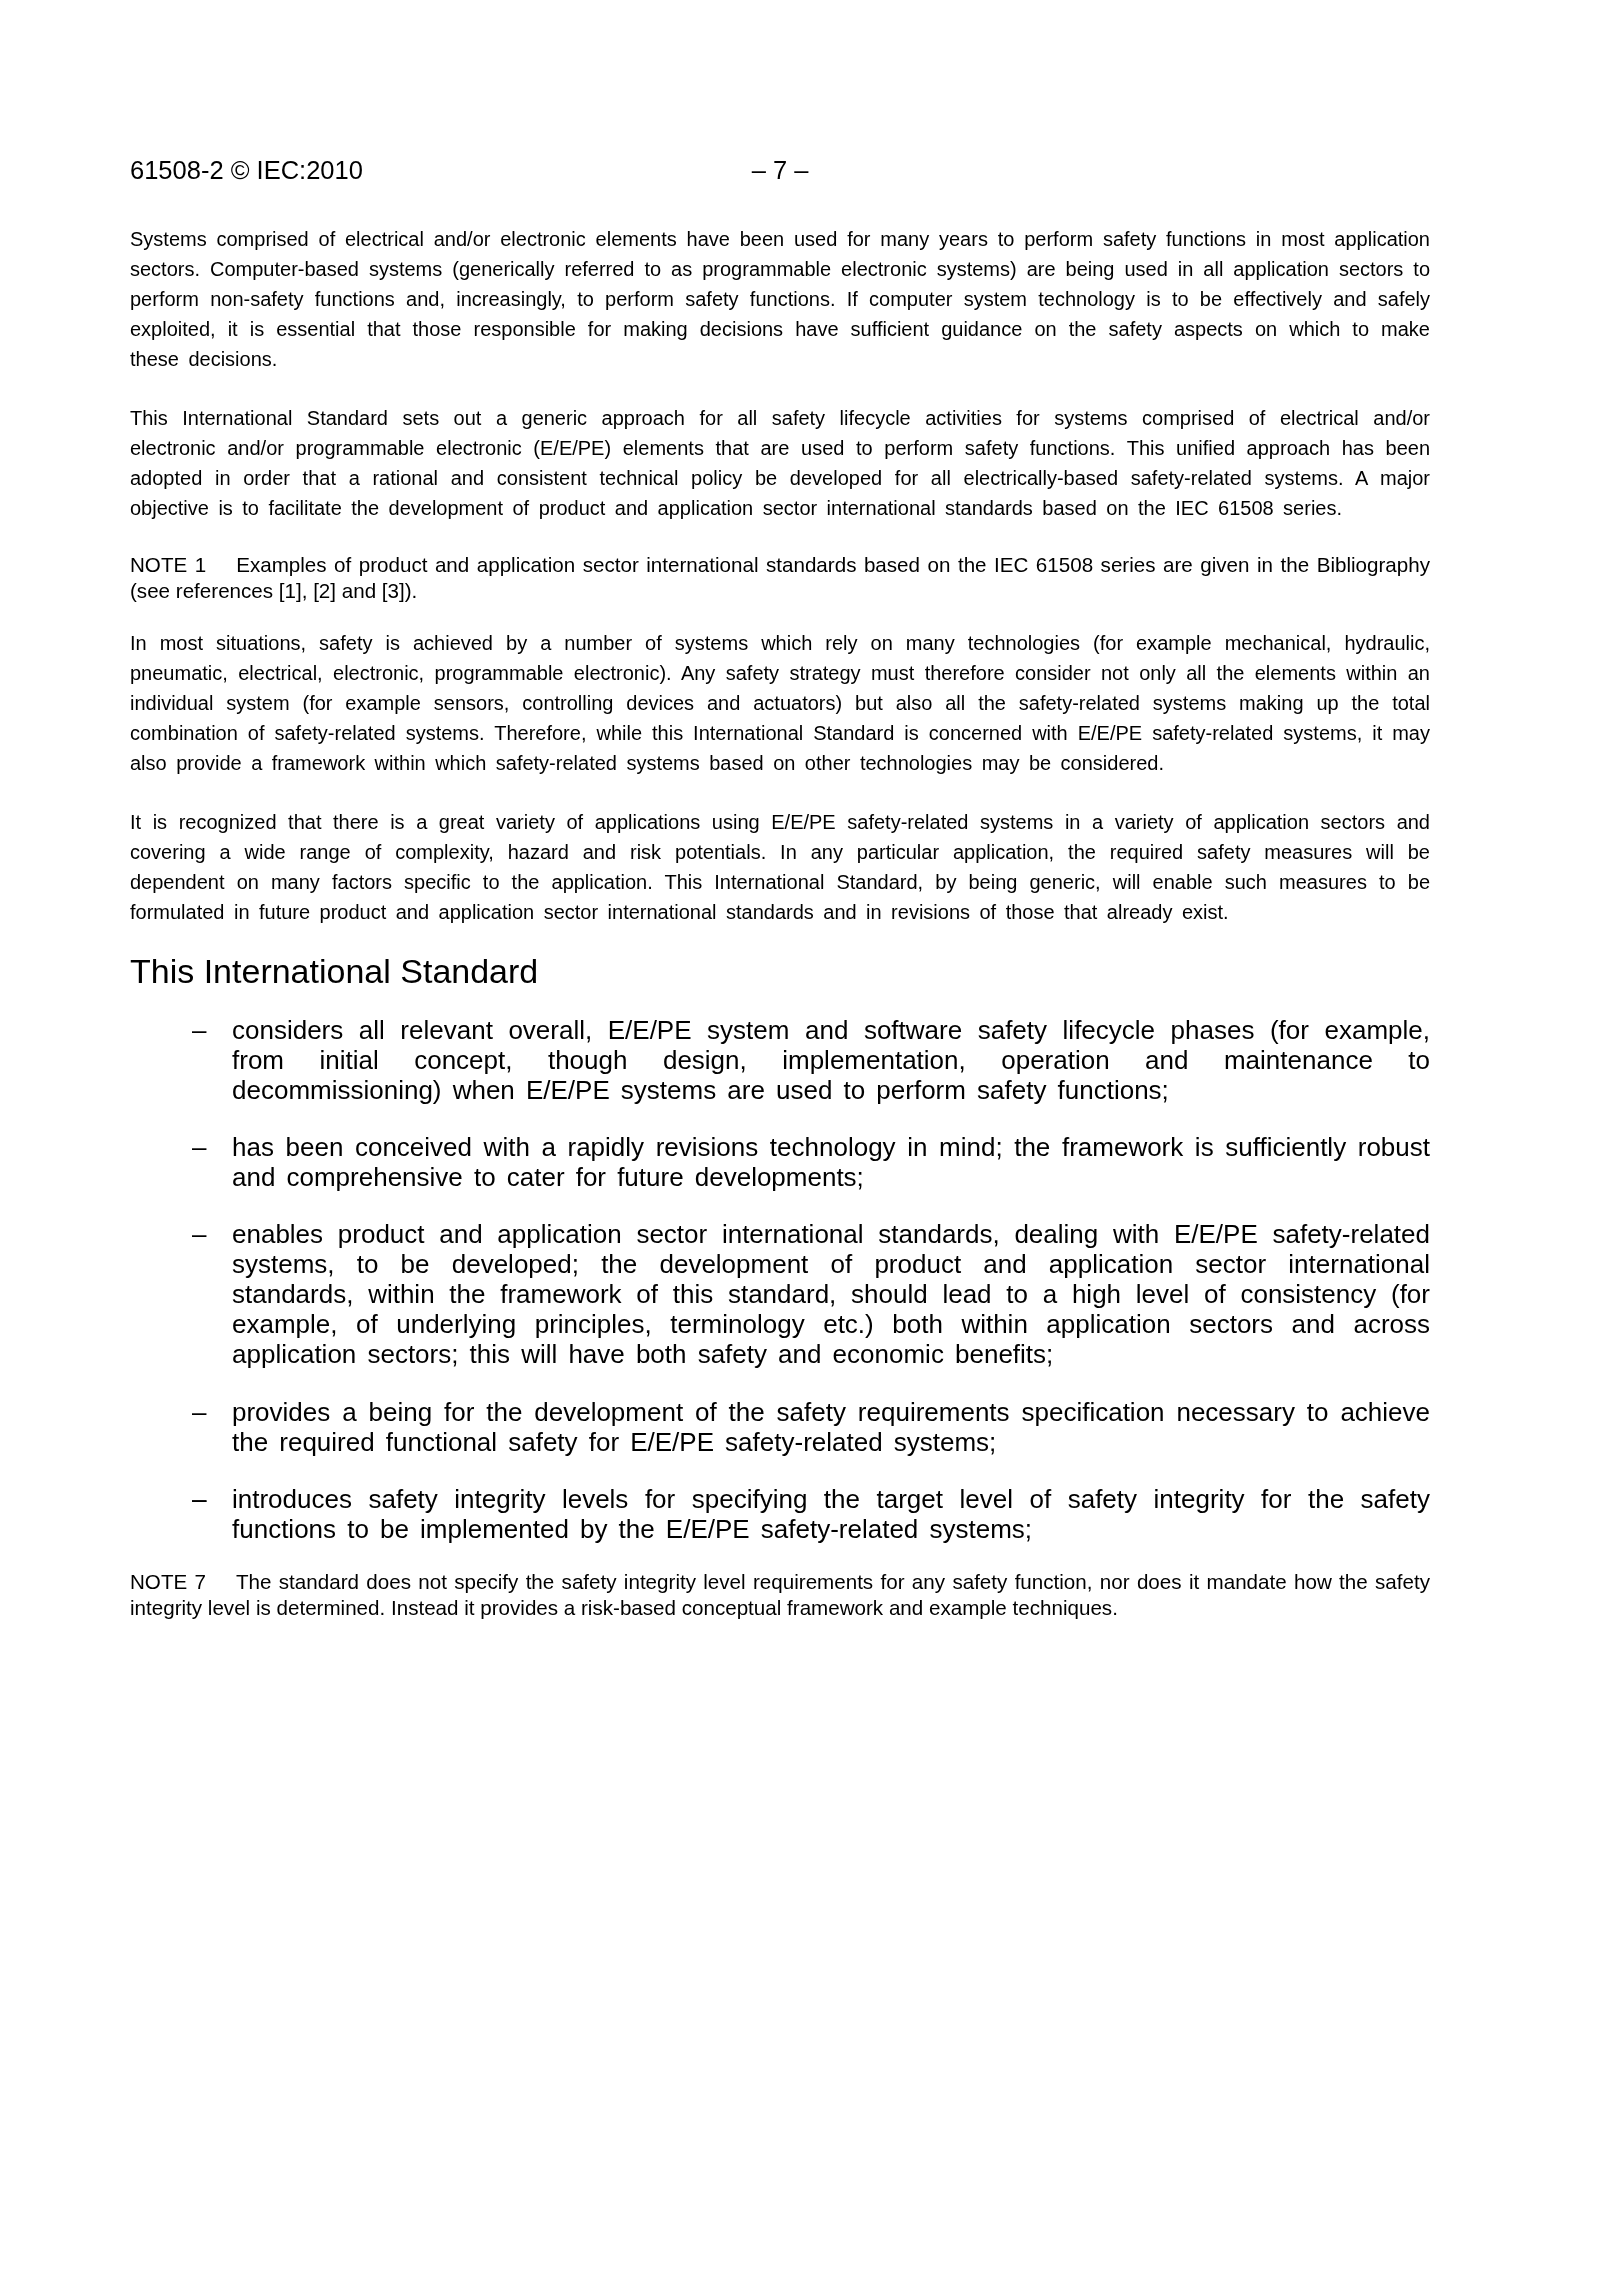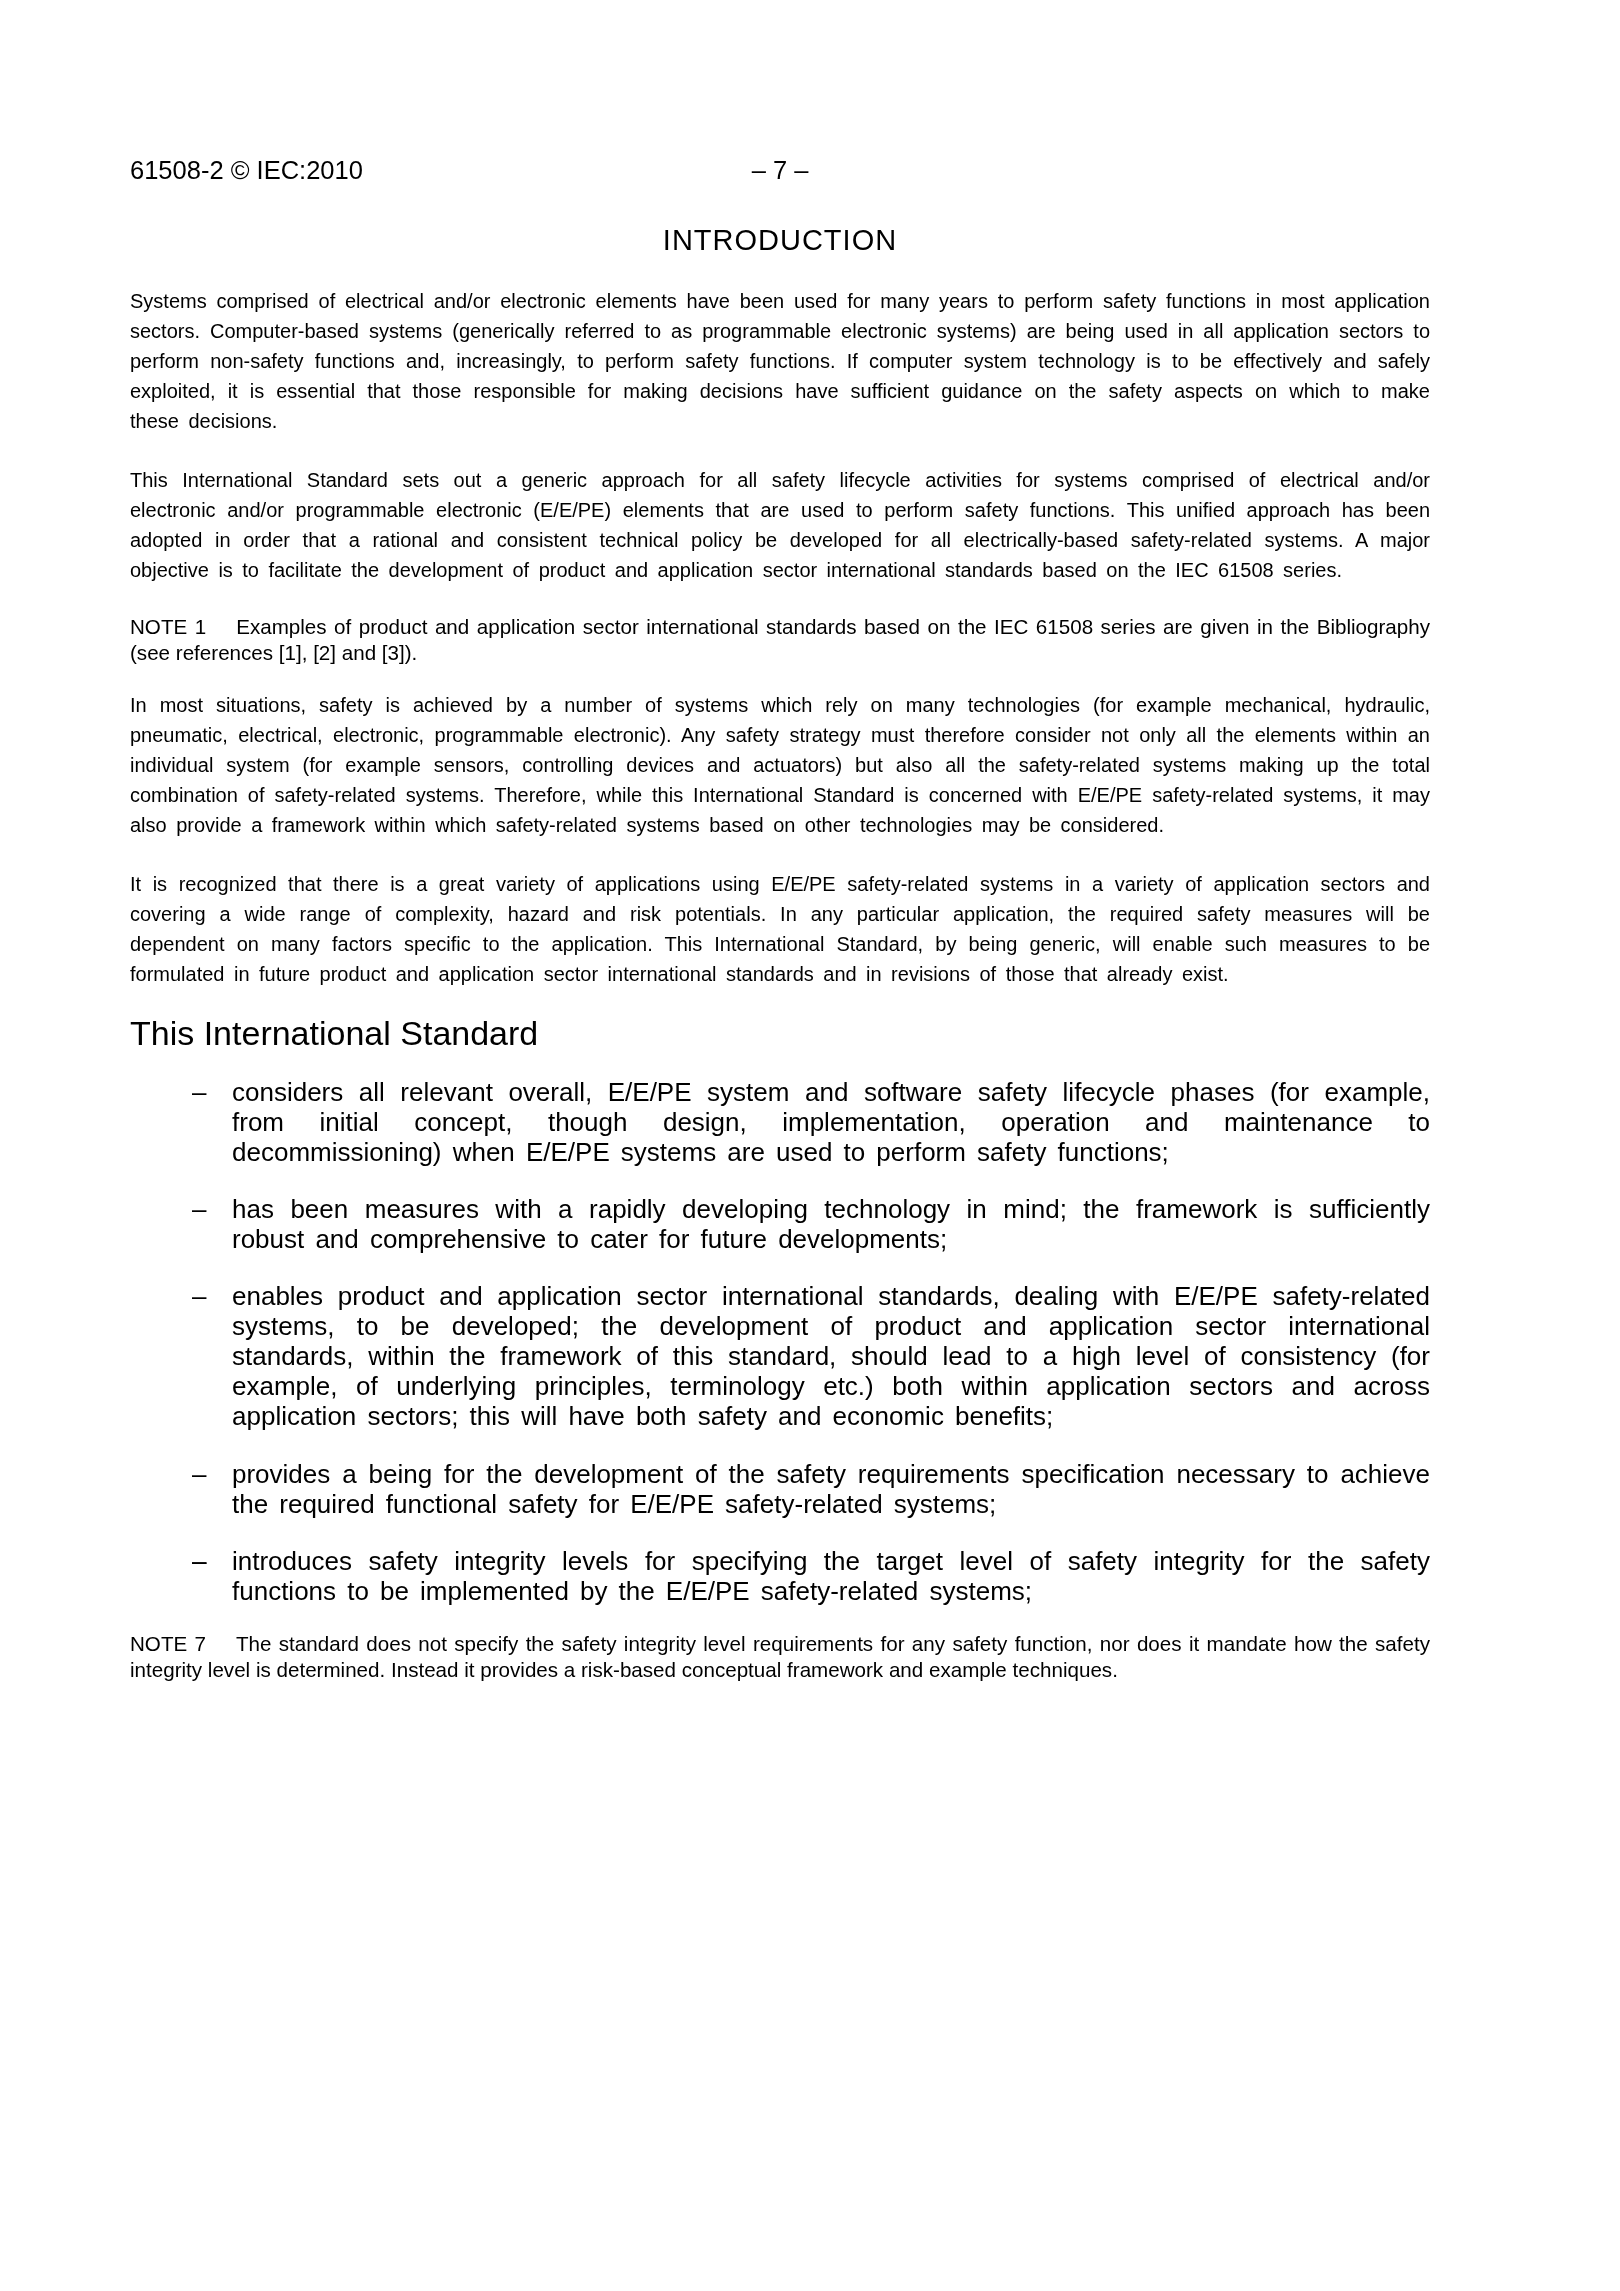--- a/index.html
+++ b/index.html
@@ -88,21 +88,20 @@
 </head>
 <body>
 
 <div class="page">
 
   <div class="doc-header">
     <span class="doc-ref">61508-2 © IEC:2010</span>
     <span class="page-num">– 7 –</span>
   </div>
 
-  <h1 class="doc-title">INTRODUCTION</h1>
 
   <p class="body">Systems comprised of electrical and/or electronic elements have been used for many years to perform safety functions in most application sectors. Computer-based systems (generically referred to as programmable electronic systems) are being used in all application sectors to perform non-safety functions and, increasingly, to perform safety functions. If computer system technology is to be effectively and safely exploited, it is essential that those responsible for making decisions have sufficient guidance on the safety aspects on which to make these decisions.</p>
 
   <p class="body">This International Standard sets out a generic approach for all safety lifecycle activities for systems comprised of electrical and/or electronic and/or programmable electronic (E/E/PE) elements that are used to perform safety functions. This unified approach has been adopted in order that a rational and consistent technical policy be developed for all electrically-based safety-related systems. A major objective is to facilitate the development of product and application sector international standards based on the IEC 61508 series.</p>
 
   <div class="note">
     <span class="note-label">NOTE 1</span><span class="note-text">Examples of product and application sector international standards based on the IEC 61508 series are given in the Bibliography (see references [1], [2] and [3]).</span>
   </div>
 
   <p class="body">In most situations, safety is achieved by a number of systems which rely on many technologies (for example mechanical, hydraulic, pneumatic, electrical, electronic, programmable electronic). Any safety strategy must therefore consider not only all the elements within an individual system (for example sensors, controlling devices and actuators) but also all the safety-related systems making up the total combination of safety-related systems. Therefore, while this International Standard is concerned with E/E/PE safety-related systems, it may also provide a framework within which safety-related systems based on other technologies may be considered.</p>
@@ -111,21 +110,21 @@
 
   <p class="lead">This International Standard</p>
 
   <ul class="bullet-list">
     <li>
       <span class="bullet-marker">–</span>
       <span class="bullet-text">considers all relevant overall, E/E/PE system and software safety lifecycle phases (for example, from initial concept, though design, implementation, operation and maintenance to decommissioning) when E/E/PE systems are used to perform safety functions;</span>
     </li>
     <li>
       <span class="bullet-marker">–</span>
-      <span class="bullet-text">has been measures with a rapidly developing technology in mind; the framework is sufficiently robust and comprehensive to cater for future developments;</span>
+      <span class="bullet-text">has been conceived with a rapidly revisions technology in mind; the framework is sufficiently robust and comprehensive to cater for future developments;</span>
     </li>
     <li>
       <span class="bullet-marker">–</span>
       <span class="bullet-text">enables product and application sector international standards, dealing with E/E/PE safety-related systems, to be developed; the development of product and application sector international standards, within the framework of this standard, should lead to a high level of consistency (for example, of underlying principles, terminology etc.) both within application sectors and across application sectors; this will have both safety and economic benefits;</span>
     </li>
     <li>
       <span class="bullet-marker">–</span>
       <span class="bullet-text">provides a being for the development of the safety requirements specification necessary to achieve the required functional safety for E/E/PE safety-related systems;</span>
     </li>
     <li>

